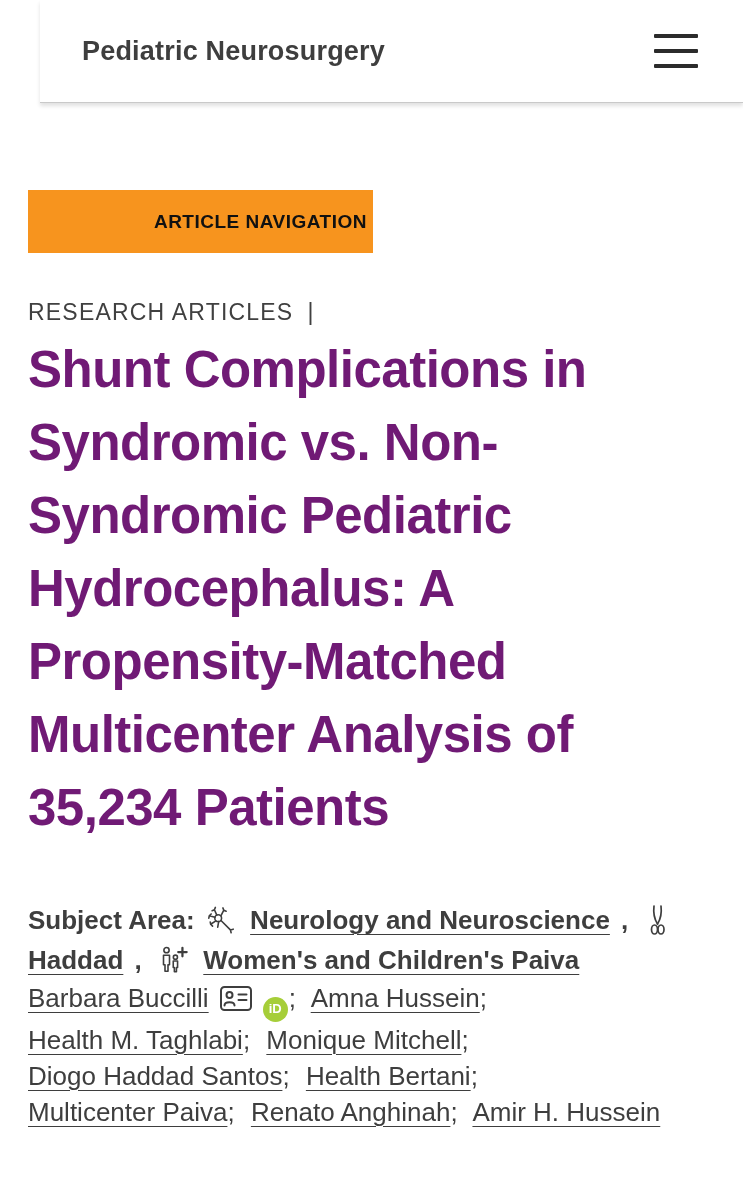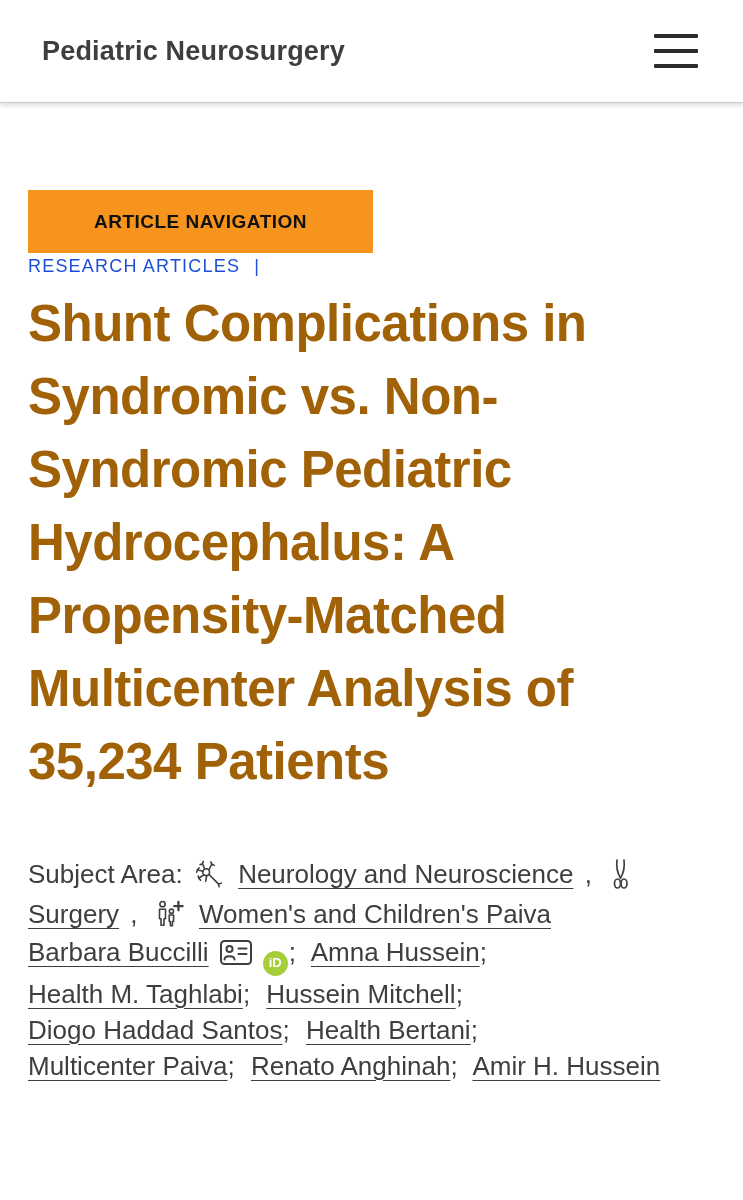--- a/index.html
+++ b/index.html
@@ -14,20 +14,21 @@
   .header {
     height: 103px;
     display: flex;
     align-items: center;
     justify-content: space-between;
     padding: 0 45px 0 42px;
     background: #ffffff;
     border-bottom: 1px solid #c9c9c9;
     box-shadow: 0 3px 4px rgba(0,0,0,0.12);
     position: relative;
+    margin-left: 40px;
   }
   .journal-title {
     font-size: 27px;
     font-weight: 700;
     color: #3e3e3e;
     letter-spacing: 0.2px;
     text-decoration: none;
     cursor: pointer;
   }
   .hamburger {
@@ -52,45 +53,47 @@
     width: 345px;
     height: 63px;
     background: #F7941E;
     border: none;
     font-family: "Liberation Sans", sans-serif;
     font-size: 19px;
     font-weight: 700;
     letter-spacing: 0.5px;
     color: #111111;
     cursor: pointer;
-    text-align: center;
+    text-align: right;
   }
   .eyebrow {
-    font-size: 18px;
+    margin-top: 46px;
+    font-size: 23px;
     line-height: 26px;
-    color: #1d4ed8;
+    color: #404040;
     letter-spacing: 1.2px;
     display: flex;
     gap: 14px;
     align-items: baseline;
   }
   .page-title {
     margin: 8px 0 0 0;
     font-size: 51px;
     font-weight: 700;
     line-height: 73px;
     letter-spacing: -0.5px;
-    color: #a16207;
+    color: #701a75;
     white-space: pre-line;
   }
   .subject-area {
     margin-top: 56px;
     font-size: 26px;
     line-height: 40px;
     color: #3e3e3e;
+    font-weight: bold;
   }
   a.link {
     color: #3e3e3e;
     text-decoration: underline;
     text-underline-offset: 5px;
     text-decoration-thickness: 1px;
     cursor: pointer;
   }
   .icon-svg {
     vertical-align: -7px;
@@ -167,21 +170,21 @@
       <a class="link">Neurology and Neuroscience</a>
       <span class="subj-sep">,</span>
       <svg class="icon-svg" width="24" height="32" viewBox="0 0 24 32" fill="none" stroke="#3e3e3e" stroke-width="1.7" stroke-linecap="round">
         <path d="M8 2 C7 10 9 16 11.5 20"></path>
         <path d="M15 2 C16 10 14 16 11.5 20"></path>
         <ellipse cx="8.5" cy="25.5" rx="3" ry="4.5"></ellipse>
         <ellipse cx="15" cy="25.5" rx="3" ry="4.5"></ellipse>
       </svg>
     </div>
     <div>
-      <a class="link">Surgery</a>
+      <a class="link">Haddad</a>
       <span class="subj-sep">,</span>
       <svg class="icon-svg" width="30" height="32" viewBox="0 0 32 32" fill="none" stroke="#3e3e3e" stroke-width="1.7" stroke-linecap="round" stroke-linejoin="round">
         <circle cx="8" cy="5.5" r="2.8"></circle>
         <path d="M4.8 11 h6.4 v10 h-1.6 v7 h-3.2 v-7 h-1.6 z"></path>
         <circle cx="17.5" cy="13" r="2.2"></circle>
         <path d="M15.2 17 h4.6 v7 h-1.2 v4.5 h-2.2 v-4.5 h-1.2 z"></path>
         <path d="M25 3 v9 M20.5 7.5 h9" stroke-width="2.4"></path>
       </svg>
       <a class="link">Women's and Children's Paiva</a>
     </div>
@@ -190,21 +193,21 @@
   <div class="authors">
     <a class="link">Barbara Buccilli</a><svg class="card-icon" width="34" height="27" viewBox="0 0 34 27" fill="none" stroke="#3e3e3e" stroke-width="2" stroke-linecap="round">
         <rect x="2" y="2" width="30" height="23" rx="3.5"></rect>
         <circle cx="10.5" cy="10" r="3"></circle>
         <path d="M5.5 20.5 c0 -4.5 10 -4.5 10 0"></path>
         <path d="M19.5 9.5 h8 M19.5 15 h8"></path>
       </svg><span class="orcid-badge">iD</span><span class="auth-sep">;</span>
     <a class="link">Amna Hussein</a><span class="auth-sep">;</span>
     <br>
     <a class="link">Health M. Taghlabi</a><span class="auth-sep">;</span>
-    <a class="link">Hussein Mitchell</a><span class="auth-sep">;</span>
+    <a class="link">Monique Mitchell</a><span class="auth-sep">;</span>
     <br>
     <a class="link">Diogo Haddad Santos</a><span class="auth-sep">;</span>
     <a class="link">Health Bertani</a><span class="auth-sep">;</span>
     <br>
     <a class="link">Multicenter Paiva</a><span class="auth-sep">;</span>
     <a class="link">Renato Anghinah</a><span class="auth-sep">;</span>
     <a class="link">Amir H. Hussein</a>
   </div>
 
 </main>

